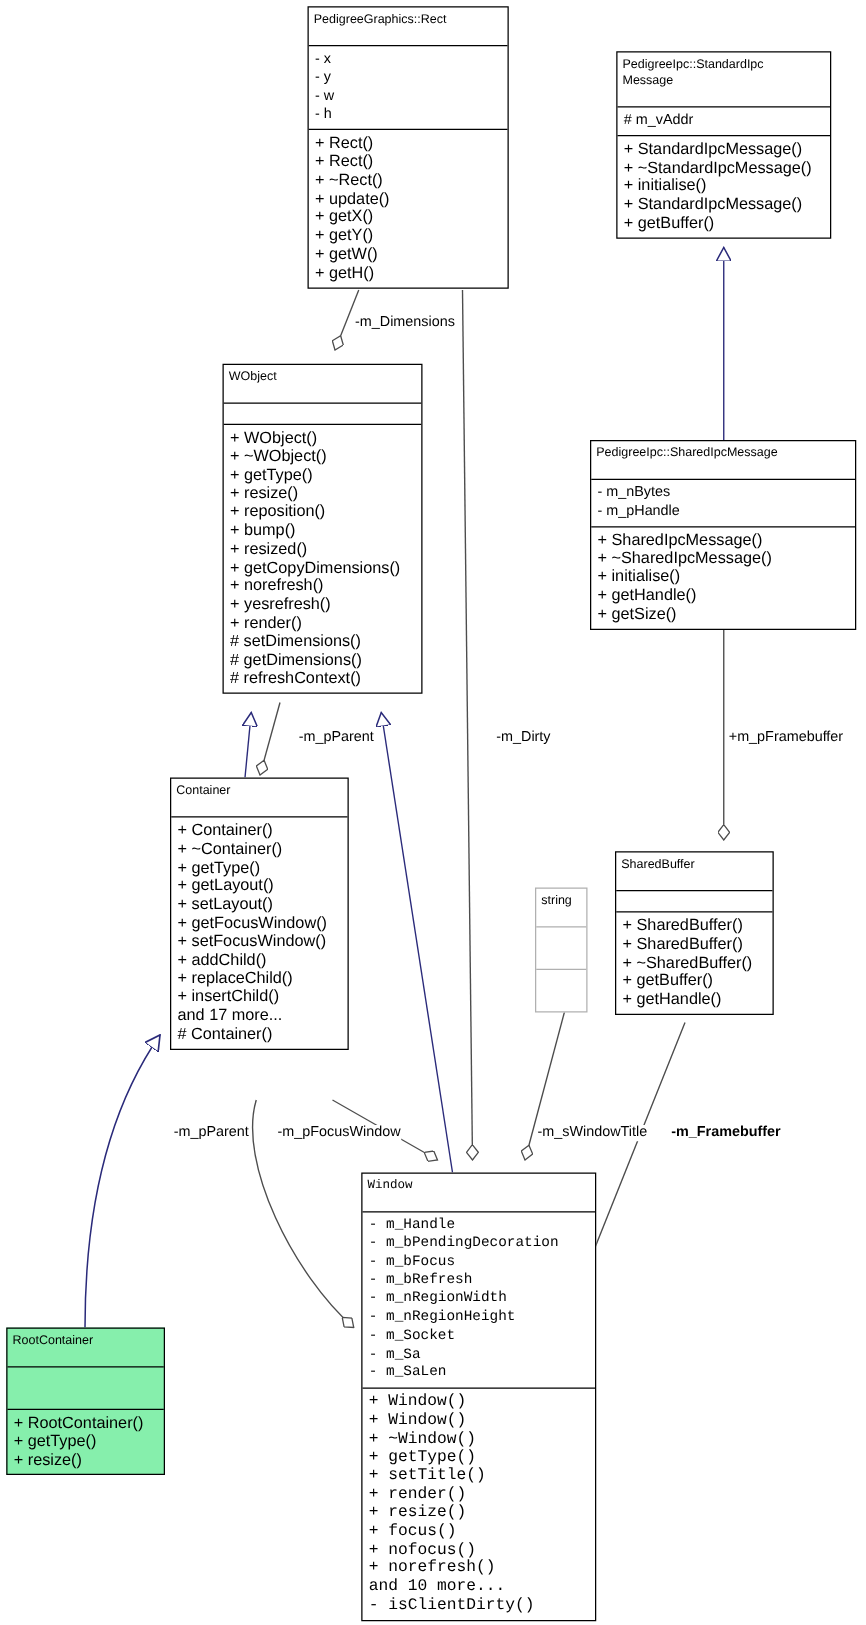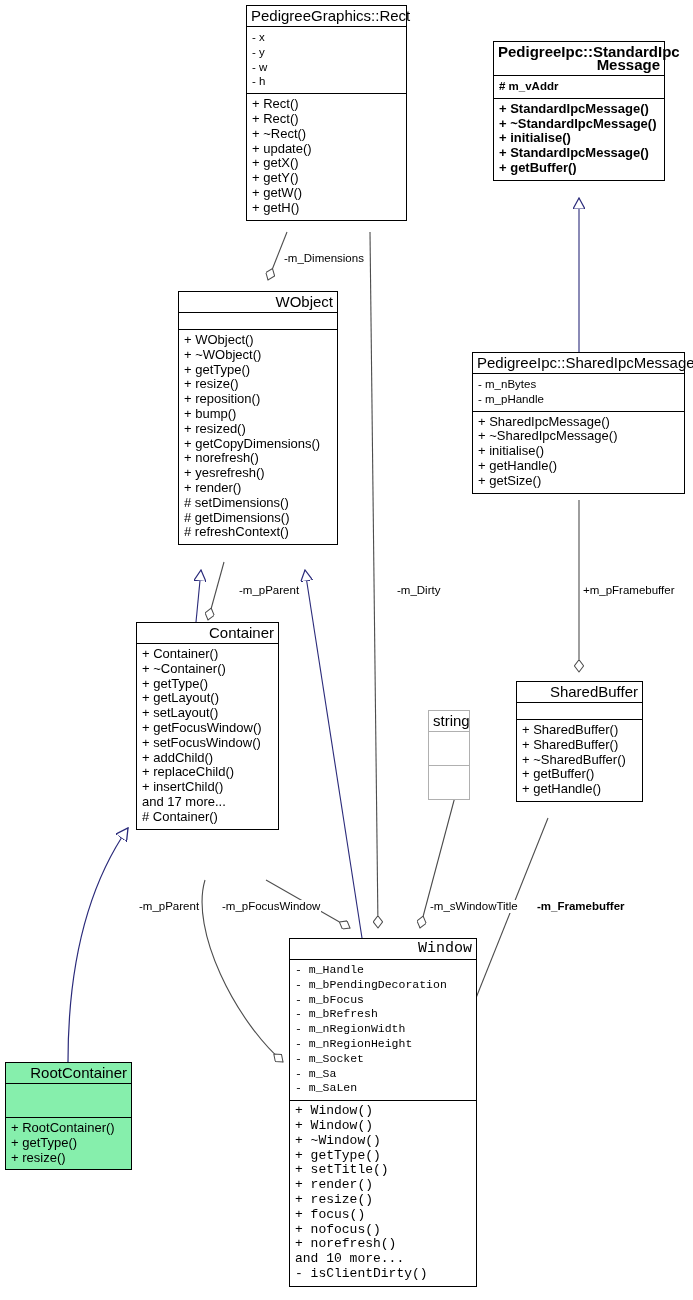--- a/index.html
+++ b/index.html
@@ -5,21 +5,21 @@
   html,body{margin:0;padding:0;background:#ffffff;}
   body{width:693px;height:1300px;position:relative;
        font-family:"Liberation Sans","DejaVu Sans",sans-serif;
        color:#000;-webkit-font-smoothing:antialiased;}
   #canvas{position:absolute;left:0;top:0;width:693px;height:1300px;overflow:hidden;}
   svg#edges{position:absolute;left:0;top:0;width:693px;height:1300px;pointer-events:none;}
 
   .node{position:absolute;box-sizing:border-box;border:1px solid #000;background:#fff;z-index:2;}
   .node.dim{border-color:#b0b0b0;}
   .node.sel{background:#86efac;}
-  .node .title{font-size:15px;text-align:right;padding:3px 4px 4px 4px;line-height:13px;
+  .node .title{font-size:10px;text-align:left;padding:3px 4px 14px 4px;line-height:13px;
                border-bottom:1px solid #000;white-space:pre-line;}
   .node.dim .title{border-bottom-color:#b0b0b0;}
   .node .attrs{font-size:11.5px;padding:3px 5px 4px 5px;line-height:14.8px;
                border-bottom:1px solid #000;min-height:9px;}
   .node.dim .attrs{border-bottom-color:#b0b0b0;}
   .node .ops{font-size:13px;padding:3px 5px 4px 5px;line-height:14.8px;min-height:9px;}
   .node .row{white-space:pre;}
 
   .elabel{position:absolute;font-size:11.5px;line-height:13px;white-space:nowrap;z-index:3;
           background:#fff;padding:0 1px;}
@@ -80,21 +80,21 @@
         <div class="row">+ Rect()</div>
         <div class="row">+ ~Rect()</div>
         <div class="row">+ update()</div>
         <div class="row">+ getX()</div>
         <div class="row">+ getY()</div>
         <div class="row">+ getW()</div>
         <div class="row">+ getH()</div>
       </div>
   </div>
 
-  <div class="node" style="left:493px;top:41px;width:172px;font-weight:bold;">
+  <div class="node" style="left:493px;top:41px;width:172px;">
     <div class="title">PedigreeIpc::StandardIpc
 Message</div>
     <div class="attrs">
         <div class="row"># m_vAddr</div>
       </div>
     <div class="ops">
         <div class="row">+ StandardIpcMessage()</div>
         <div class="row">+ ~StandardIpcMessage()</div>
         <div class="row">+ initialise()</div>
         <div class="row">+ StandardIpcMessage()</div>
@@ -155,21 +155,21 @@
         <div class="row"># Container()</div>
       </div>
   </div>
 
   <div class="node dim" style="left:428px;top:710px;width:42px;">
     <div class="title">string</div>
     <div class="attrs" style="height:26px;"></div>
     <div class="ops" style="height:26px;"></div>
   </div>
 
-  <div class="node" style="left:516px;top:681px;width:127px;">
+  <div class="node" style="left:492px;top:681px;width:127px;">
     <div class="title">SharedBuffer</div>
     <div class="attrs"></div>
     <div class="ops">
         <div class="row">+ SharedBuffer()</div>
         <div class="row">+ SharedBuffer()</div>
         <div class="row">+ ~SharedBuffer()</div>
         <div class="row">+ getBuffer()</div>
         <div class="row">+ getHandle()</div>
       </div>
   </div>

